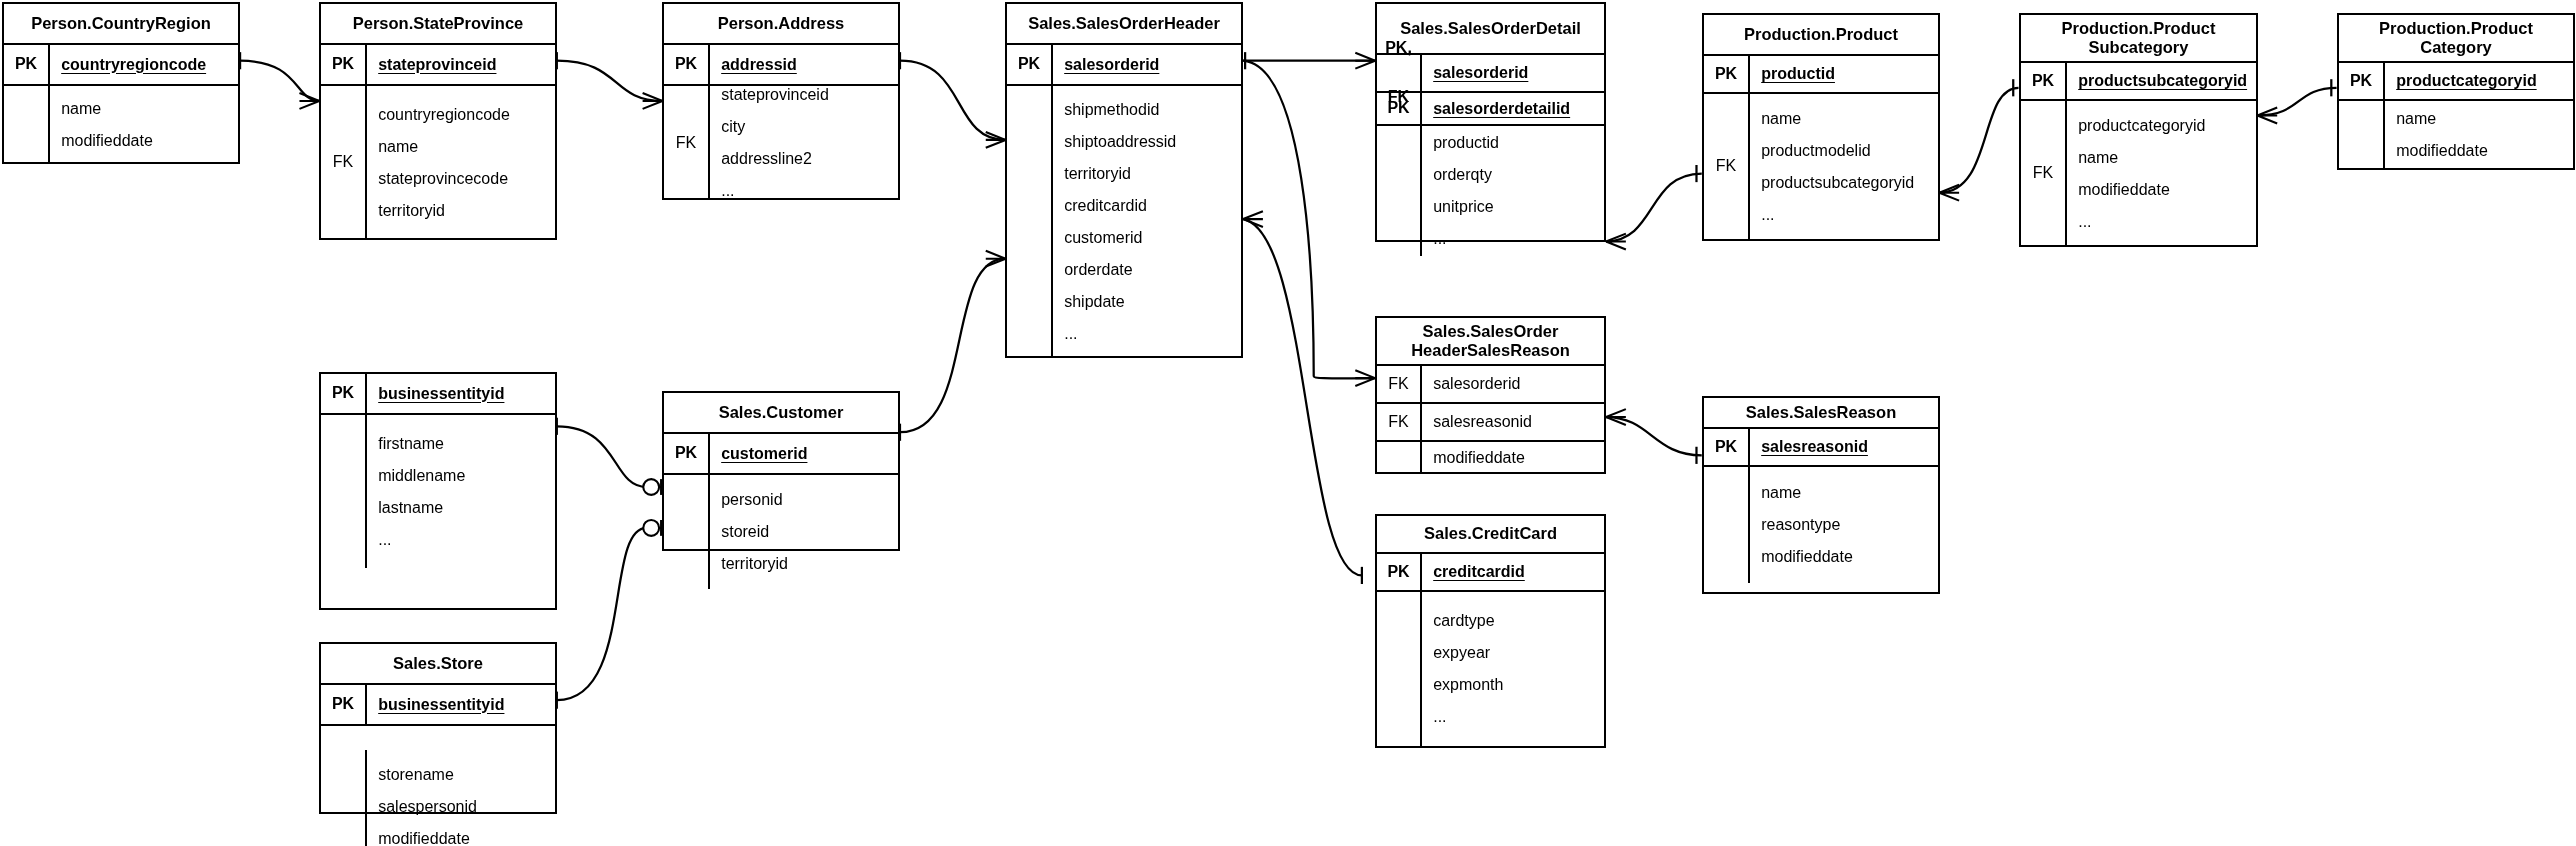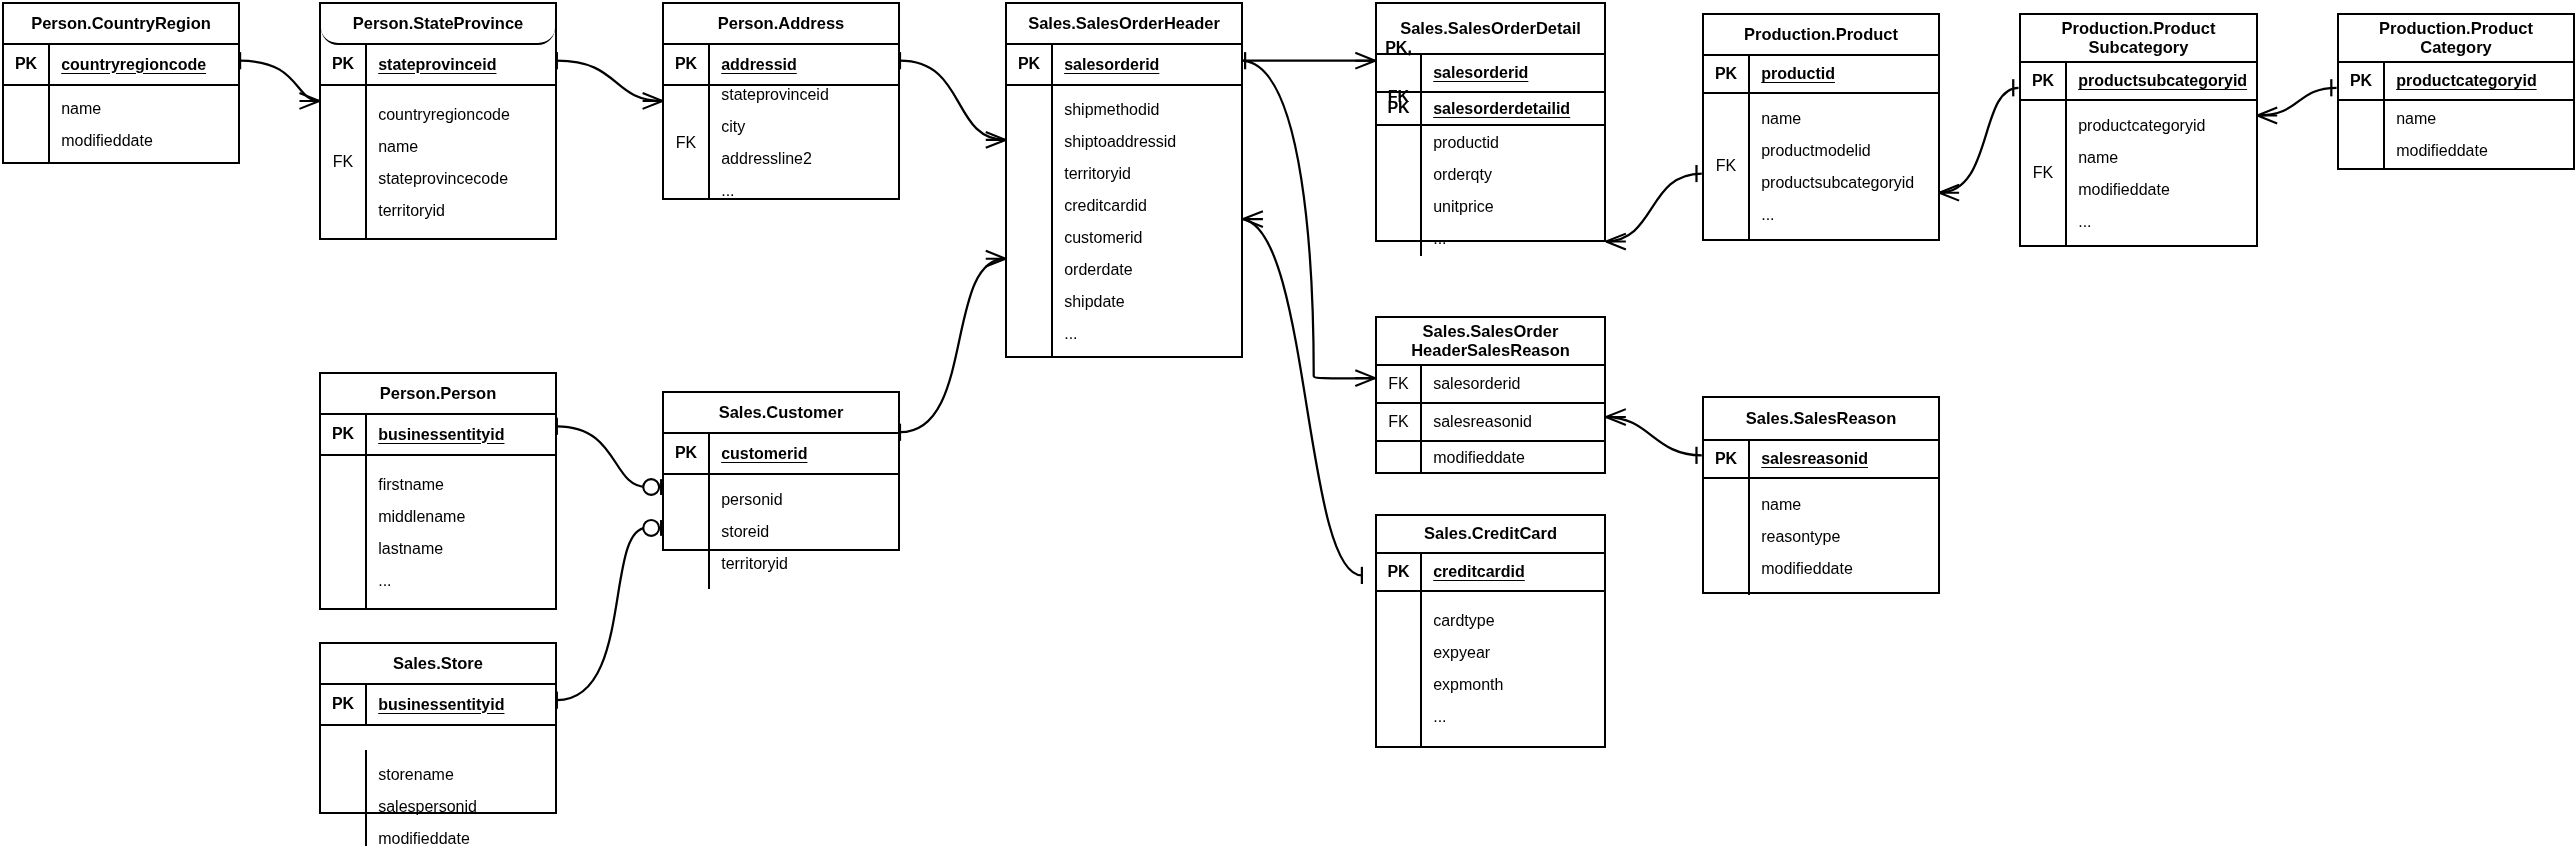--- a/index.html
+++ b/index.html
@@ -166,21 +166,21 @@
         </div>
         <div class="key-group" style="height: 77px;">
           <div class="kcell" style="width: 46px;"></div>
           <div class="ncell attrs-block">
             <div class="attr-name">name</div>
             <div class="attr-name">modifieddate</div>
           </div>
         </div>
       </div>
       <div class="entity" style="left: 319px; top: 2px; width: 238px; height: 238px;">
-        <div class="entity-title" style="height: 41px; border-radius: 17px;">Person.StateProvince</div>
+        <div class="entity-title" style="height: 41px;">Person.StateProvince</div>
         <div class="key-group" style="height: 41px;">
           <div class="kcell bold" style="width: 46px;">
             <span>PK</span>
           </div>
           <div class="ncell attrs-block">
             <div class="attr-name pk">stateprovinceid</div>
           </div>
         </div>
         <div class="key-group" style="height: 153px;">
           <div class="kcell" style="width: 46px;">
@@ -353,21 +353,21 @@
           </div>
         </div>
         <div class="key-group" style="height: 32px;">
           <div class="kcell" style="width: 45px;"></div>
           <div class="ncell attrs-block">
             <div class="attr-name">modifieddate</div>
           </div>
         </div>
       </div>
       <div class="entity" style="left: 1702px; top: 396px; width: 238px; height: 198px;">
-        <div class="entity-title" style="height: 43px; text-align: right;">Sales.SalesReason</div>
+        <div class="entity-title" style="height: 31px; text-align: right;">Sales.SalesReason</div>
         <div class="key-group" style="height: 38px;">
           <div class="kcell bold" style="width: 46px;">
             <span>PK</span>
           </div>
           <div class="ncell attrs-block">
             <div class="attr-name pk">salesreasonid</div>
           </div>
         </div>
         <div class="key-group" style="height: 116px;">
           <div class="kcell" style="width: 46px;"></div>
@@ -392,21 +392,20 @@
           <div class="kcell" style="width: 45px;"></div>
           <div class="ncell attrs-block">
             <div class="attr-name">cardtype</div>
             <div class="attr-name">expyear</div>
             <div class="attr-name">expmonth</div>
             <div class="attr-name">...</div>
           </div>
         </div>
       </div>
       <div class="entity" style="left: 319px; top: 372px; width: 238px; height: 238px;">
-        <div class="entity-title" style="height: 41px;">Person.Person</div>
         <div class="key-group" style="height: 41px;">
           <div class="kcell bold" style="width: 46px;">
             <span>PK</span>
           </div>
           <div class="ncell attrs-block">
             <div class="attr-name pk">businessentityid</div>
           </div>
         </div>
         <div class="key-group" style="height: 153px;">
           <div class="kcell" style="width: 46px;"></div>

